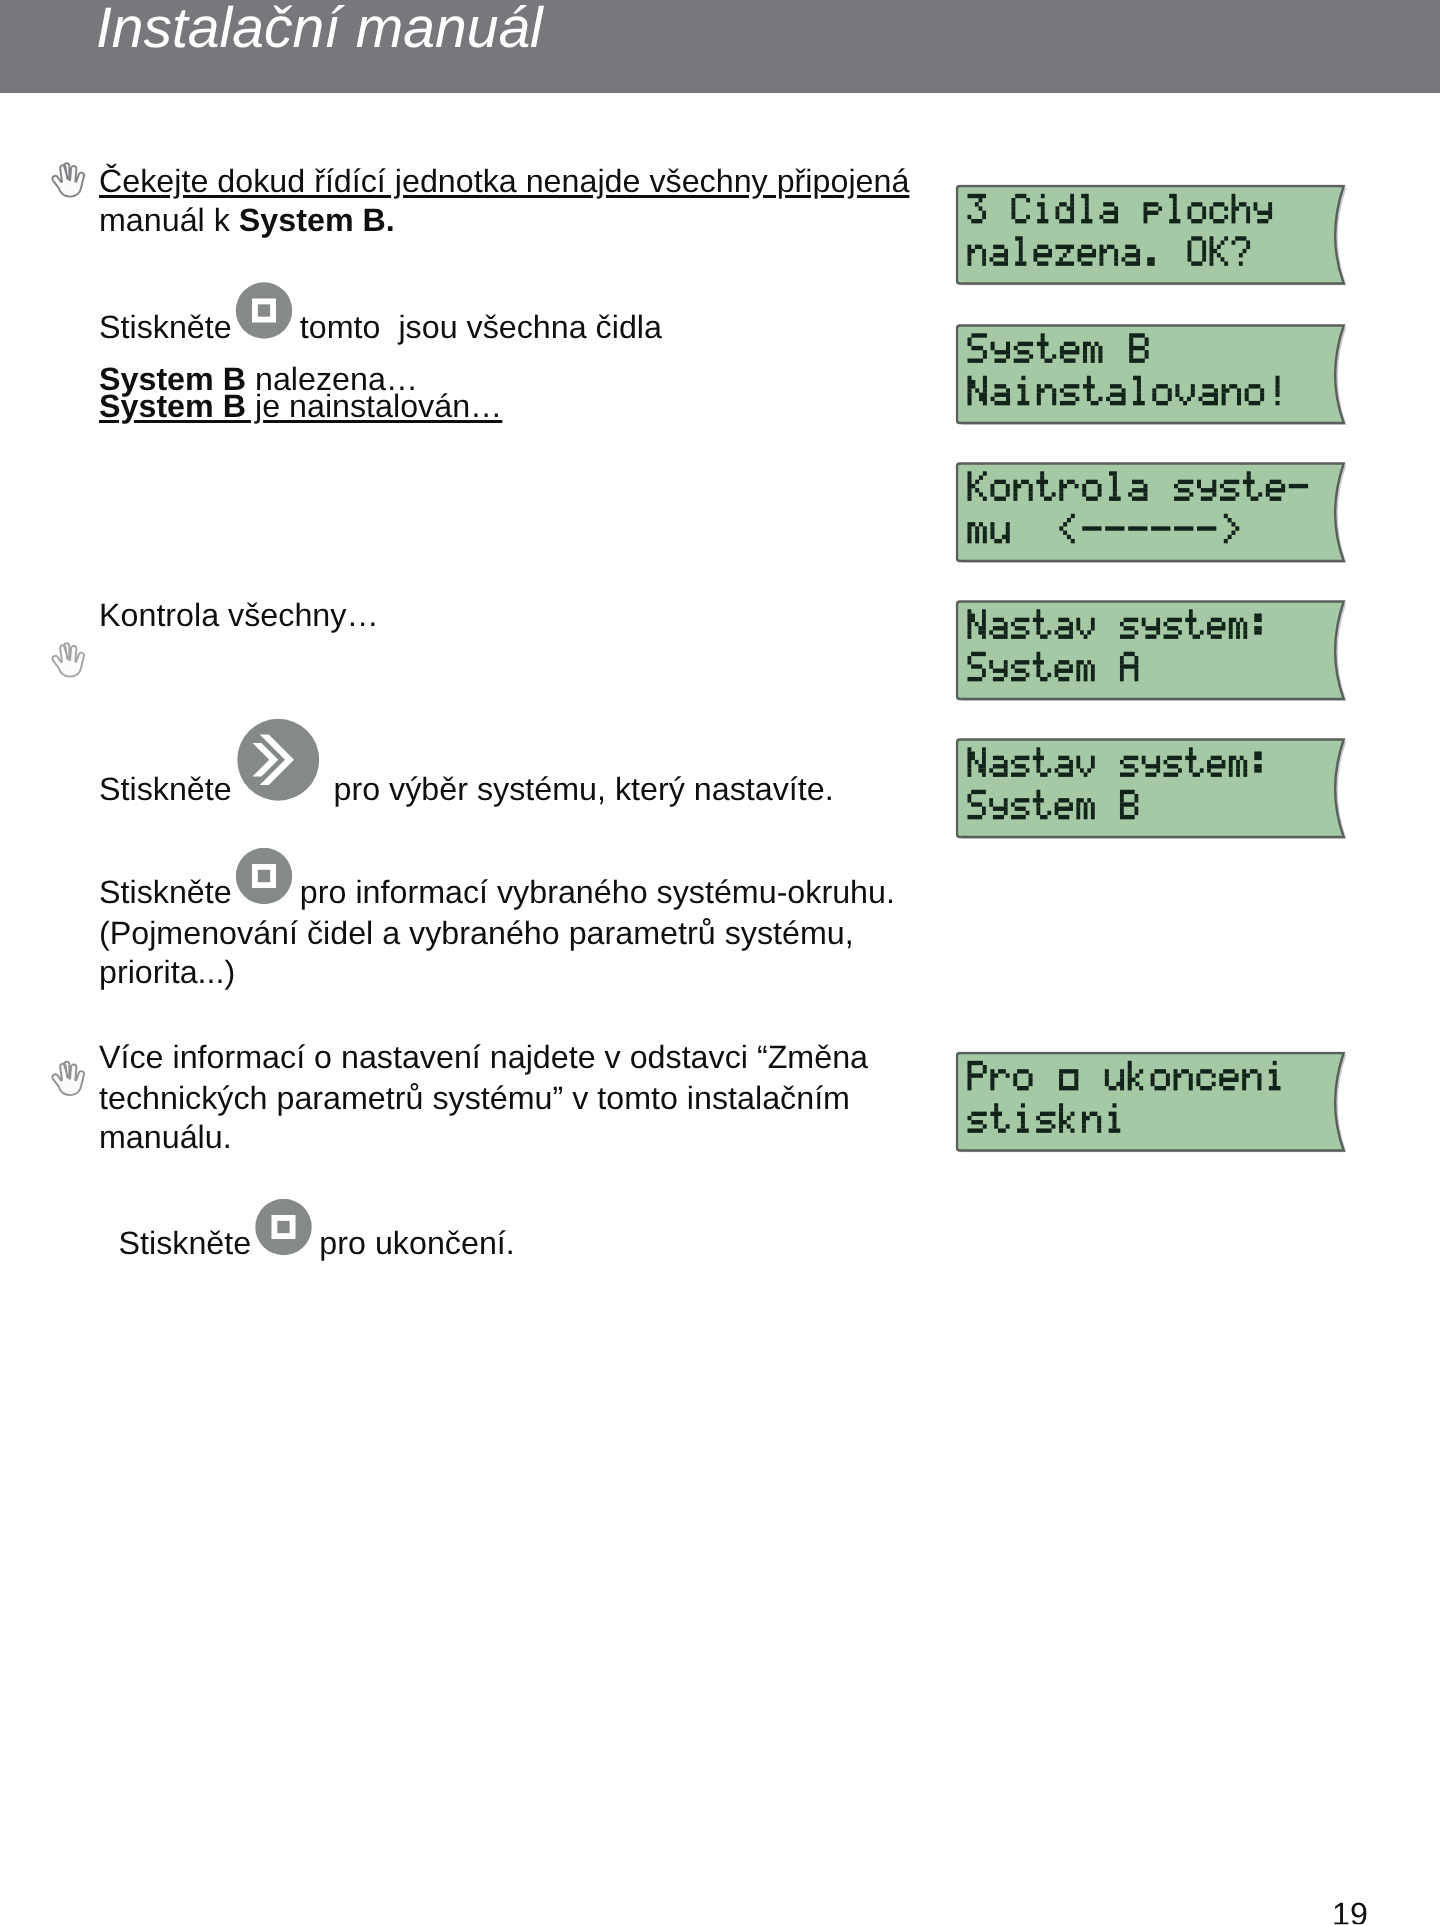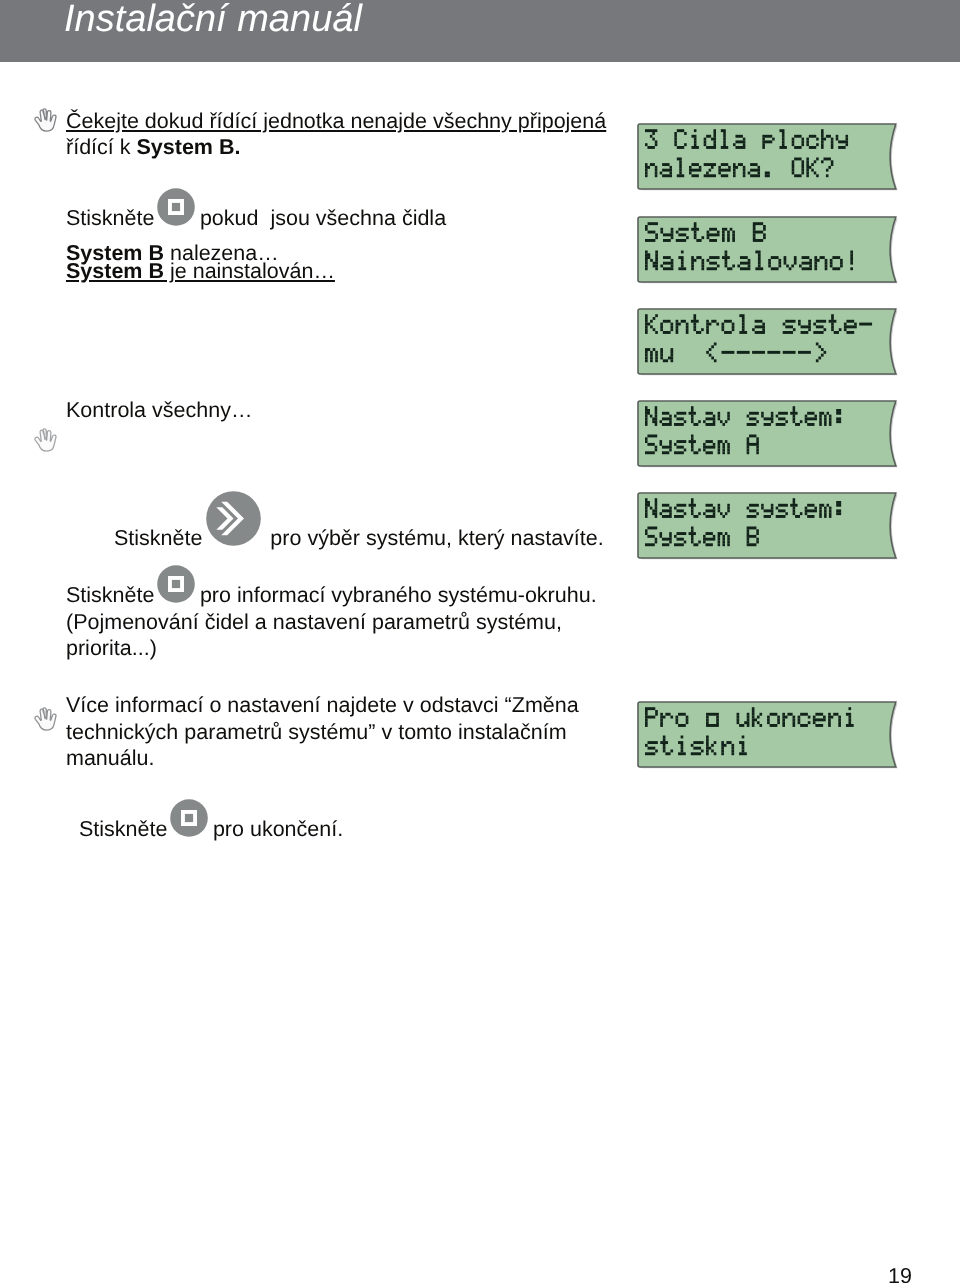--- a/index.html
+++ b/index.html
@@ -33,54 +33,54 @@
 
 <div class="page">
 
   <div class="header" style="background: rgb(118, 120, 123); padding-left: 28px;">
     <div class="header-title" style="color: rgb(255, 255, 255);">Instalační manuál</div>
   </div>
 
   <div id="body-layer" style="color: rgb(16, 15, 13);">
       <div class="para" style="left: 66px; top: 107.5px;">
         <div class="line" style="top: 0px; text-decoration: underline;"><span>Čekejte dokud řídící jednotka nenajde všechny připojená</span></div>
-        <div class="line" style="top: 26.5px;"><span>řídící k </span><span class="bold">System B.</span></div>
+        <div class="line" style="top: 26.5px;"><span>manuál k </span><span class="bold">System B.</span></div>
       </div>
       <div class="hand-icon" style="left: 33px; top: 107px;"><svg width="25" height="25" viewBox="7 3 86 94">
           <path d="M39.5 17.0 C39.5 12.5 42.1 9.8 46.1 9.8 C50.1 9.8 52.7 12.5 52.7 17.0 L52.7 52.0 L54.6 52.0 L57.0 23.5 C57.4 19.0 60.4 16.5 64.4 16.9 C68.4 17.3 70.7 20.4 70.3 24.9 L67.8 56.0 L69.7 56.5 L76.0 39.0 C77.6 34.5 81.4 32.5 85.2 33.9 C89.0 35.3 90.5 39.0 88.9 43.5 L82.5 70.0 C80.3 84.0 70.0 93.5 55.0 93.5 C39.0 93.5 29.6 85.0 25.8 71.5 L12.0 53.5 C9.1 49.5 10.0 45.1 13.7 42.7 C17.4 40.3 21.5 41.3 24.2 45.3 L32.0 57.0 L34.3 56.0 L29.8 23.5 C29.1 19.0 31.6 15.6 35.7 15.0 C39.8 14.4 43.0 16.9 43.7 21.4 L47.5 49.0 L49.3 48.5 Z" fill="#fafafa" stroke="#818386" stroke-width="4.8" stroke-linejoin="round"></path>
         </svg></div>
       <div class="para" style="left: 66px; top: 204.7px;">
         <div class="line" style="top: 0px;"><span>Stiskněte </span><span class="rbtn" style="width: 33.5px; height: 0px;"><svg width="38" height="38" viewBox="0 0 38 38" style="top: -37.2px; left: -3px;">
               <circle cx="19" cy="19" r="18.8" fill="#868989"></circle>
               <rect x="11" y="11" width="16" height="16" fill="#ffffff"></rect>
               <rect x="14.9" y="14.9" width="8.2" height="8.2" fill="#868989"></rect>
-            </svg></span><span> pokud  jsou všechna čidla</span></div>
+            </svg></span><span> tomto  jsou všechna čidla</span></div>
         <div class="line" style="top: 35px;"><span class="bold">System B</span><span> nalezena…</span></div>
         <div class="line" style="top: 53px; text-decoration: underline;"><span class="bold">System B</span><span> je nainstalován…</span></div>
       </div>
       <div class="para" style="left: 66px; top: 397px;">
         <div class="line" style="top: 0px;"><span>Kontrola všechny…</span></div>
       </div>
       <div class="hand-icon" style="left: 33px; top: 427px; opacity: 0.72;"><svg width="25" height="25" viewBox="7 3 86 94">
           <path d="M39.5 17.0 C39.5 12.5 42.1 9.8 46.1 9.8 C50.1 9.8 52.7 12.5 52.7 17.0 L52.7 52.0 L54.6 52.0 L57.0 23.5 C57.4 19.0 60.4 16.5 64.4 16.9 C68.4 17.3 70.7 20.4 70.3 24.9 L67.8 56.0 L69.7 56.5 L76.0 39.0 C77.6 34.5 81.4 32.5 85.2 33.9 C89.0 35.3 90.5 39.0 88.9 43.5 L82.5 70.0 C80.3 84.0 70.0 93.5 55.0 93.5 C39.0 93.5 29.6 85.0 25.8 71.5 L12.0 53.5 C9.1 49.5 10.0 45.1 13.7 42.7 C17.4 40.3 21.5 41.3 24.2 45.3 L32.0 57.0 L34.3 56.0 L29.8 23.5 C29.1 19.0 31.6 15.6 35.7 15.0 C39.8 14.4 43.0 16.9 43.7 21.4 L47.5 49.0 L49.3 48.5 Z" fill="#fafafa" stroke="#818386" stroke-width="4.8" stroke-linejoin="round"></path>
         </svg></div>
       <div class="para" style="left: 66px; top: 512.5px;">
-        <div class="line" style="top: 12px; margin-left: 48px;"><span>Stiskněte </span><span class="rbtn" style="width: 50px; height: 0px;"><svg width="55" height="55" viewBox="0 0 55 55" style="top: -53.5px; left: -2px;">
+        <div class="line" style="top: 0px;"><span>Stiskněte </span><span class="rbtn" style="width: 50px; height: 0px;"><svg width="55" height="55" viewBox="0 0 55 55" style="top: -53.5px; left: -2px;">
               <circle cx="27.5" cy="27.5" r="27.3" fill="#868989"></circle>
               <path d="M16.3 16.3 L27.5 27.5 L16.3 38.7 L10.3 38.7 L21.5 27.5 L10.3 16.3 Z" fill="#ffffff"></path>
               <path d="M21.2 10.7 L38 27.5 L21.2 44.3 L15.2 44.3 L32 27.5 L15.2 10.7 Z" fill="#ffffff"></path>
             </svg></span><span>  pro výběr systému, který nastavíte.</span></div>
       </div>
       <div class="para" style="left: 66px; top: 582px;">
         <div class="line" style="top: 0px;"><span>Stiskněte </span><span class="rbtn" style="width: 33.5px; height: 0px;"><svg width="38" height="38" viewBox="0 0 38 38" style="top: -37.2px; left: -3px;">
               <circle cx="19" cy="19" r="18.8" fill="#868989"></circle>
               <rect x="11" y="11" width="16" height="16" fill="#ffffff"></rect>
               <rect x="14.9" y="14.9" width="8.2" height="8.2" fill="#868989"></rect>
             </svg></span><span> pro informací vybraného systému-okruhu.</span></div>
-        <div class="line" style="top: 26.5px;"><span>(Pojmenování čidel a nastavení parametrů systému,</span></div>
+        <div class="line" style="top: 26.5px;"><span>(Pojmenování čidel a vybraného parametrů systému,</span></div>
         <div class="line" style="top: 53px;"><span>priorita...)</span></div>
       </div>
       <div class="para" style="left: 66px; top: 692px;">
         <div class="line" style="top: 0px;"><span>Více informací o nastavení najdete v odstavci “Změna</span></div>
         <div class="line" style="top: 26.5px; text-align: center;"><span>technických parametrů systému” v tomto instalačním</span></div>
         <div class="line" style="top: 53px;"><span>manuálu.</span></div>
       </div>
       <div class="hand-icon" style="left: 33px; top: 706px; opacity: 0.88;"><svg width="25" height="25" viewBox="7 3 86 94">
           <path d="M39.5 17.0 C39.5 12.5 42.1 9.8 46.1 9.8 C50.1 9.8 52.7 12.5 52.7 17.0 L52.7 52.0 L54.6 52.0 L57.0 23.5 C57.4 19.0 60.4 16.5 64.4 16.9 C68.4 17.3 70.7 20.4 70.3 24.9 L67.8 56.0 L69.7 56.5 L76.0 39.0 C77.6 34.5 81.4 32.5 85.2 33.9 C89.0 35.3 90.5 39.0 88.9 43.5 L82.5 70.0 C80.3 84.0 70.0 93.5 55.0 93.5 C39.0 93.5 29.6 85.0 25.8 71.5 L12.0 53.5 C9.1 49.5 10.0 45.1 13.7 42.7 C17.4 40.3 21.5 41.3 24.2 45.3 L32.0 57.0 L34.3 56.0 L29.8 23.5 C29.1 19.0 31.6 15.6 35.7 15.0 C39.8 14.4 43.0 16.9 43.7 21.4 L47.5 49.0 L49.3 48.5 Z" fill="#fafafa" stroke="#818386" stroke-width="4.8" stroke-linejoin="round"></path>
         </svg></div>

